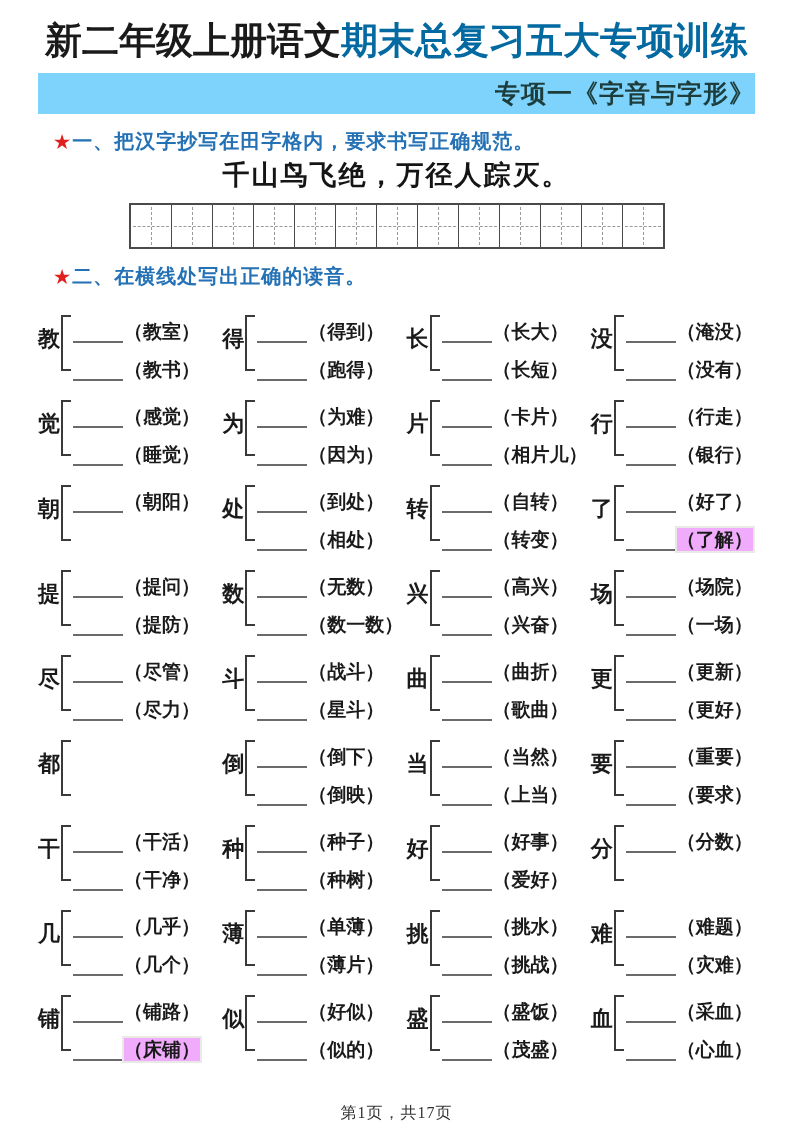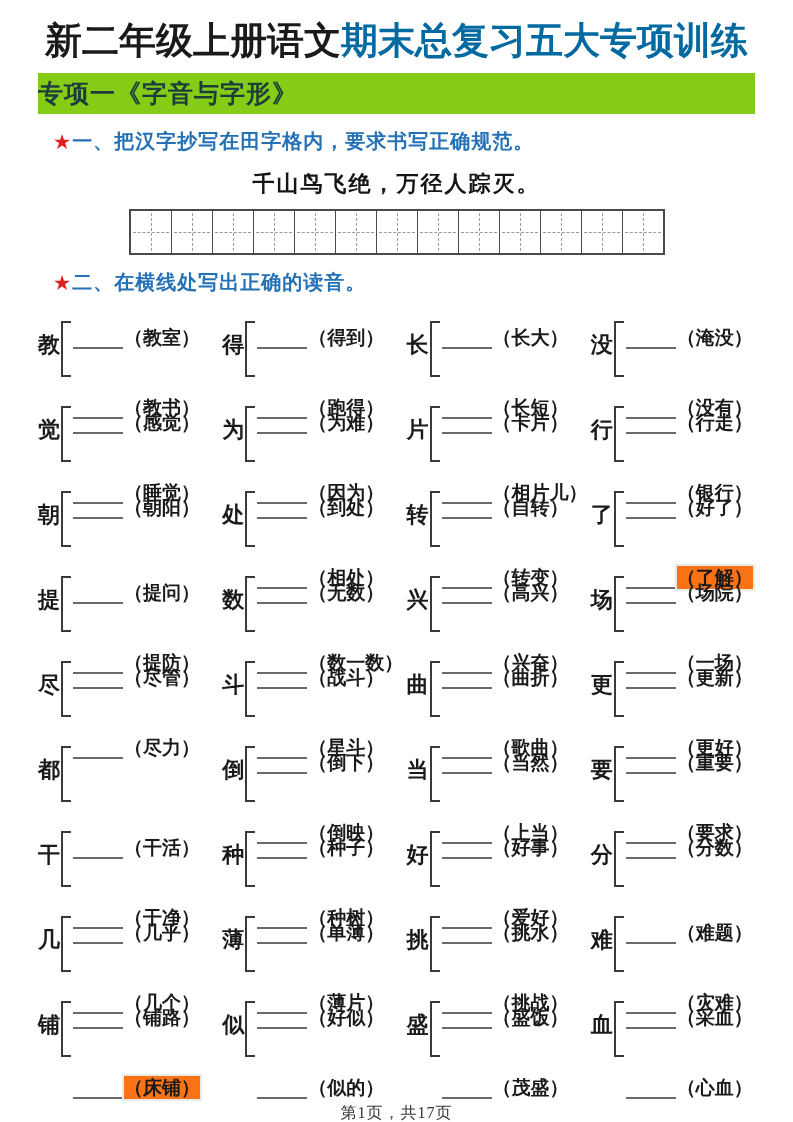--- a/index.html
+++ b/index.html
@@ -11,36 +11,36 @@
 
   
   .title{
     margin:20px 24px 10px 24px;text-align:center;
     font-size:37px;font-weight:700;letter-spacing:0px;line-height:1.15;
     white-space:nowrap;
   }
   .title .red{color:#0369a1;}
 
   .banner{
-    margin:6px 38px 0 38px;height:41px;background:#84cc16;
-    display:flex;align-items:center;justify-content:flex-start;
+    margin:6px 38px 0 38px;height:41px;background:#7dd3fc;
+    display:flex;align-items:center;justify-content:flex-end;
   }
   .banner span{font-size:25px;font-weight:700;color:#1d3d3c;letter-spacing:1px;}
 
   
   .sec-heading{
     margin:14px 0 0 54px;font-size:20px;font-weight:700;line-height:1.3;
     white-space:nowrap;
   }
   .sec-heading .star{color:#e01f1f;margin-right:2px;font-size:18px;}
   .sec-heading .blue{color:#2471b5;letter-spacing:1px;}
 
   
   .sentence{
-    margin-top:15px;text-align:center;font-size:22px;font-weight:700;
+    margin-top:3px;text-align:center;font-size:27px;font-weight:700;
     letter-spacing:2px;color:#151515;
   }
 
   
   .tian-wrap{display:flex;justify-content:center;margin-top:10px;}
   .tian-grid{display:flex;border:2px solid #4a4a4a;background:#fff;}
   .tian-cell{width:40px;height:42px;position:relative;border-right:1px solid #4a4a4a;}
   .tian-cell:last-child{border-right:none;}
   .tian-cell::before{
     content:"";position:absolute;left:50%;top:2px;bottom:2px;
@@ -58,25 +58,25 @@
     row-gap:0px;
   }
   .item{height:85px;display:flex;align-items:flex-start;}
   .hanzi{margin-top:23px;font-size:22px;font-weight:700;line-height:1;}
   .bracket{
     width:8px;height:52px;margin:10px 2px 0 1px;flex:0 0 auto;
     border-left:2px solid #3a3a3a;
     border-top:2px solid #3a3a3a;
     border-bottom:2px solid #3a3a3a;
   }
-  .pair{display:flex;flex-direction:column;gap:32px;}
+  .pair{display:flex;flex-direction:column;}
   .entry{height:38px;display:flex;align-items:flex-end;}
   .blank{width:50px;height:34px;border-bottom:2px solid #6a6a6a;margin-right:1px;flex:0 0 auto;}
   .word{font-size:19px;font-weight:700;line-height:1.25;white-space:nowrap;}
-  .word.wm{background:#f97316;box-shadow:0 0 0 2px #e9e9e6;}
+  .word.wm{background:#f0abfc;box-shadow:0 0 0 2px #e9e9e6;}
 
   
   .footer{
     position:absolute;left:0;right:0;bottom:18px;text-align:center;
     font-size:16px;color:#333;letter-spacing:1px;
   }
 </style>
 </head>
 <body>
 

